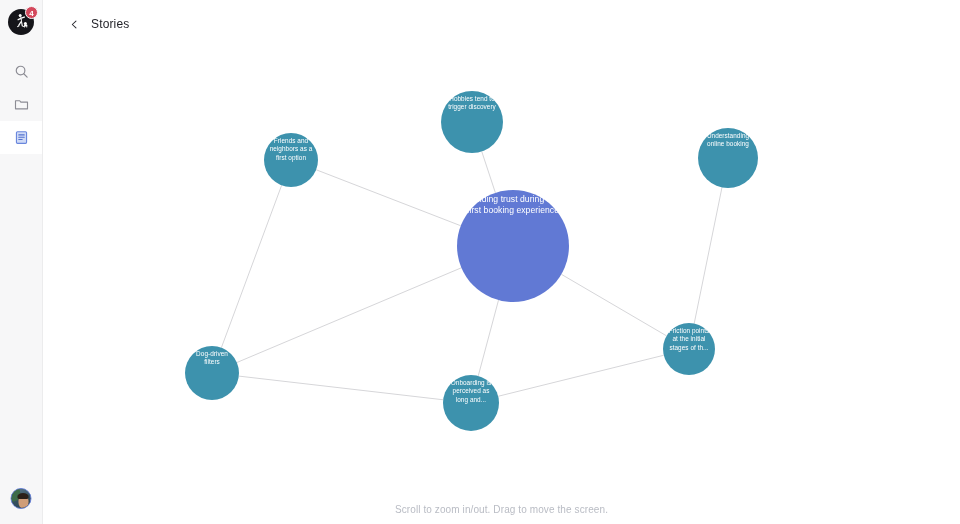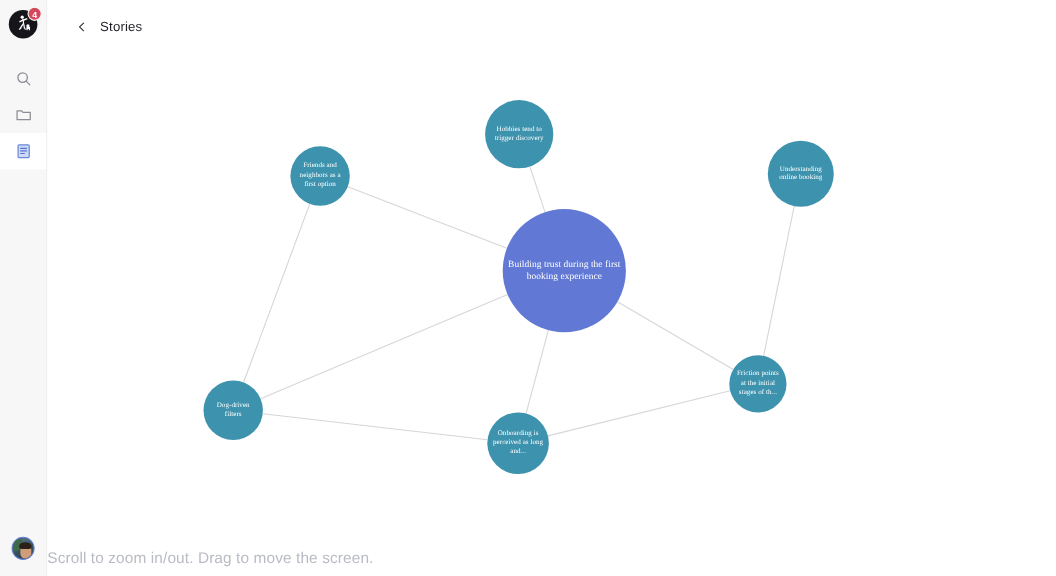--- a/index.html
+++ b/index.html
@@ -91,39 +91,39 @@
   
   #canvas {
     position: absolute; top: 48px; left: 0;
     width: 917px; height: 476px;
     cursor: grab;
   }
   #edges { position: absolute; top: 0; left: 0; width: 917px; height: 476px; }
   .node {
     position: absolute;
     border-radius: 50%;
-    display: flex; align-items: center; justify-content: center;
+    display: flex; align-items: flex-start; justify-content: center;
     text-align: center;
     color: #ffffff;
     cursor: pointer;
     transform: translate(-50%, -50%);
     padding: 4px;
-    font-family: Liberation Serif, serif;
   }
   .node span {
     display: block;
     line-height: 1.32;
     letter-spacing: .05px;
   }
   .node.central { background: #6179d4; font-size: 8.6px; }
   .node.topic   { background: #3d92ad; font-size: 6.4px; }
 
   .hint {
     position: absolute; bottom: 9px; left: 0; right: 0;
-    font-size: 14px; color: #b9bcc4;
+    text-align: center;
+    font-size: 10px; color: #b9bcc4;
     letter-spacing: .1px;
   }
 </style>
 </head>
 <body>
 
 <div id="app">
 
   <nav id="sidebar">
 

